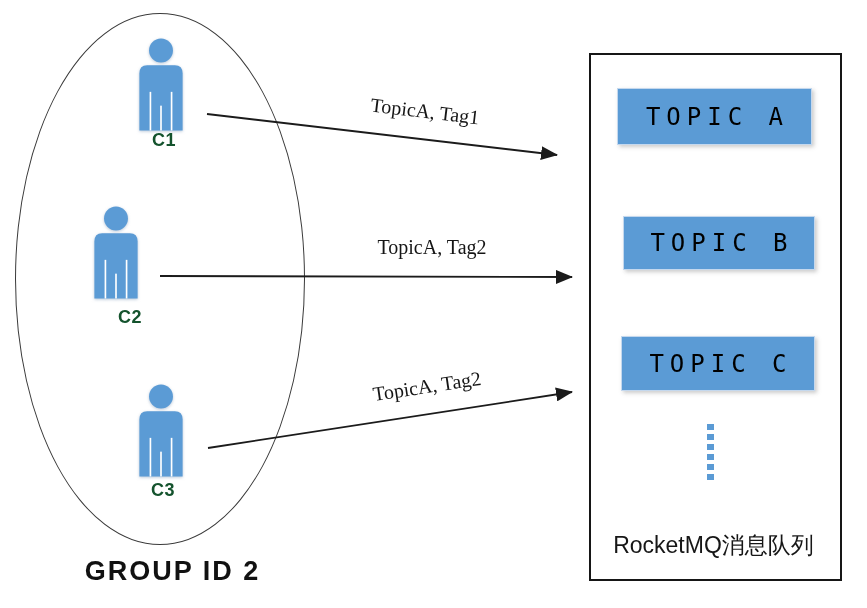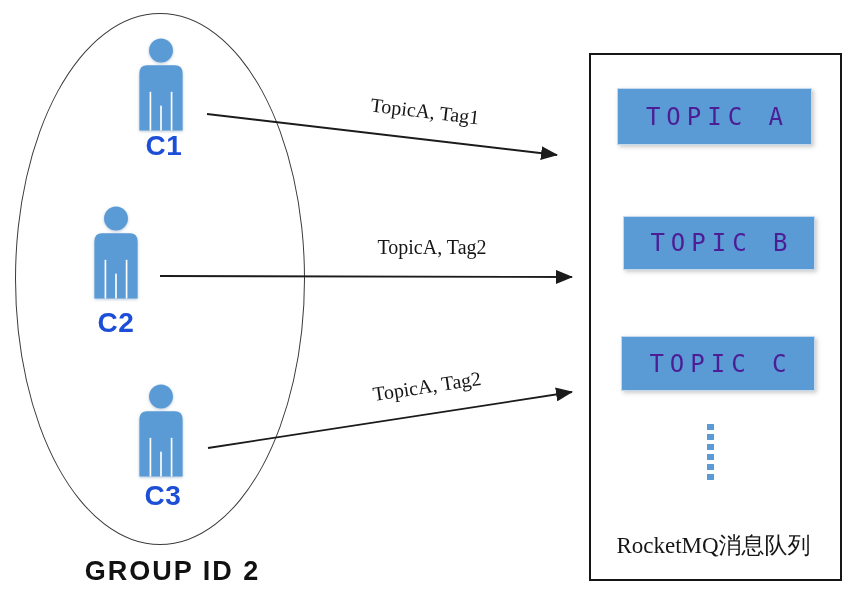--- a/index.html
+++ b/index.html
@@ -17,27 +17,27 @@
   }
   #group-label{
     left:80px;top:556px;width:185px;text-align:center;
     font-size:27px;font-weight:600;letter-spacing:2px;color:#111;
   }
 
   
   .consumer{width:46px;}
   .consumer svg{display:block;filter:drop-shadow(0 1px 1.5px rgba(130,155,185,.55));}
   .consumer-label{
-    text-align:center;font-size:28px;font-weight:600;color:#1d4ed8;
+    text-align:center;font-size:18px;font-weight:600;color:#14532d;
     letter-spacing:.5px;
   }
   #consumer-c1{left:138px;top:37px;}
   #label-c1{left:136px;top:130px;width:56px;}
   #consumer-c2{left:93px;top:205px;}
-  #label-c2{left:90px;top:307px;width:52px;}
+  #label-c2{left:104px;top:307px;width:52px;}
   #consumer-c3{left:138px;top:383px;}
   #label-c3{left:138px;top:480px;width:50px;}
 
   
   #arrows-layer{left:0;top:0;width:867px;height:608px;pointer-events:none;}
   #arrows-layer line{stroke:#1b1b1b;stroke-width:1.8px;}
 
   .arrow-label{
     width:160px;text-align:center;
     font-family:"Liberation Serif","DejaVu Serif",serif;
@@ -51,36 +51,36 @@
   #queue-box{
     left:589px;top:53px;width:249px;height:524px;
     border:2px solid #161616;background:#ffffff;
   }
   .topic-box{
     background:#5B9BD5;
     border:1px solid #c4d8ee;
     box-shadow:2px 2px 4px rgba(110,110,110,.35);
     display:flex;align-items:center;justify-content:center;
     font-family:"DejaVu Sans Mono",monospace;
-    font-size:24px;color:#4c1d95;
+    font-size:24px;color:#000000;
     letter-spacing:6px;text-indent:6px;
   }
   #topic-a{left:617px;top:88px;width:193px;height:55px;}
   #topic-b{left:623px;top:216px;width:190px;height:52px;}
   #topic-c{left:621px;top:336px;width:192px;height:53px;}
 
   
   #queue-ellipsis{
     left:707px;top:424px;width:7px;height:60px;
     background:repeating-linear-gradient(to bottom,#5B9BD5 0 6px,transparent 6px 10px);
   }
 
   #queue-title{
     left:589px;top:530px;width:249px;text-align:center;
-    font-family:Liberation Serif, serif;
+    font-family:Liberation Sans, sans-serif;
     font-size:23px;color:#161616;white-space:nowrap;
   }
 </style>
 </head>
 <body>
 
 <div id="canvas">
 
   <div class="abs" id="group-ellipse"></div>
 

